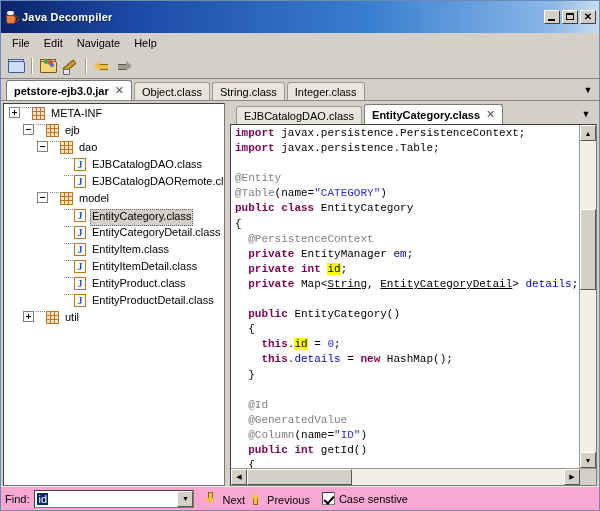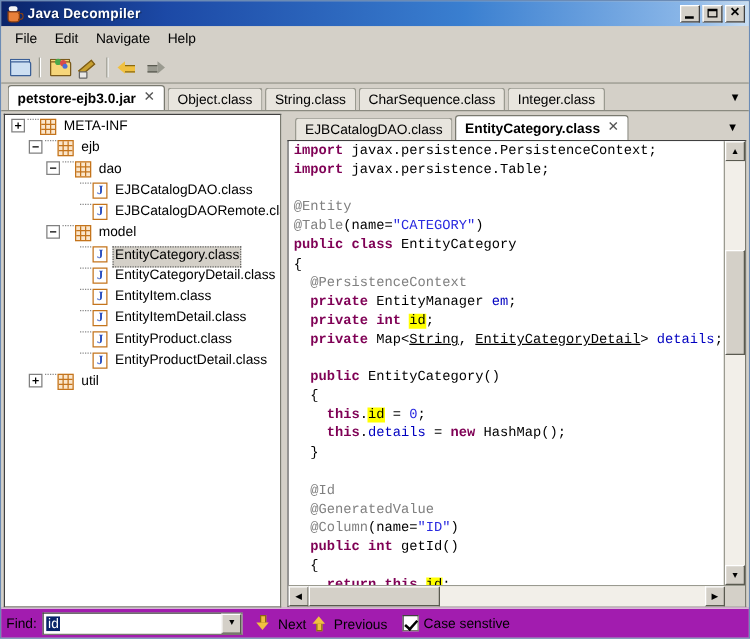--- a/index.html
+++ b/index.html
@@ -18,21 +18,21 @@
     width: 600px; height: 511px;
     background: #d4d0c8;
     box-sizing: border-box;
     border: 1px solid #6b8bb5;
     display: flex;
     flex-direction: column;
   }
 
   
   .titlebar {
-    height: 20px;
+    height: 32px;
     background: linear-gradient(to right, #0a246a 0%, #1c49a6 22%, #3a7fd0 62%, #8bb7e8 92%, #c8ddf2 100%);
     display: flex;
     align-items: center;
     padding: 0 1px 0 3px;
     flex: 0 0 auto;
   }
   .title-icon {
     width: 14px; height: 14px;
     position: relative;
     flex: 0 0 auto;
@@ -483,21 +483,21 @@
     border-right-color: #5a5a50;
     border-bottom-color: #5a5a50;
     box-sizing: border-box;
   }
   .sb-btn.h { width: 16px; height: auto; }
   .corner-box { width: 16px; background: #d4d0c8; flex: 0 0 auto; }
 
   
   .findbar {
     height: 24px;
-    background: #a21caf;
+    background: #f9a8d4;
     display: flex;
     align-items: center;
     padding: 0 4px;
     flex: 0 0 auto;
     border-top: 1px solid #eceae4;
     box-sizing: border-box;
   }
   .find-label { margin-right: 5px; font-size: 11px; color: #000; }
   .combo {
     width: 160px; height: 18px;
@@ -678,23 +678,20 @@
       <span>petstore-ejb3.0.jar</span>
       <span class="closex">✕</span>
     </div>
     <div class="tab">
       <span>Object.class</span>
     </div>
     <div class="tab">
       <span>String.class</span>
     </div>
     <div class="tab">
-      <span>CharSequence.class</span>
-    </div>
-    <div class="tab">
       <span>Integer.class</span>
     </div>
     <div class="tab-overflow">
       <span>▼</span>
     </div>
   </div>
 
   <div class="main">
 
     <div class="pane-tree">

